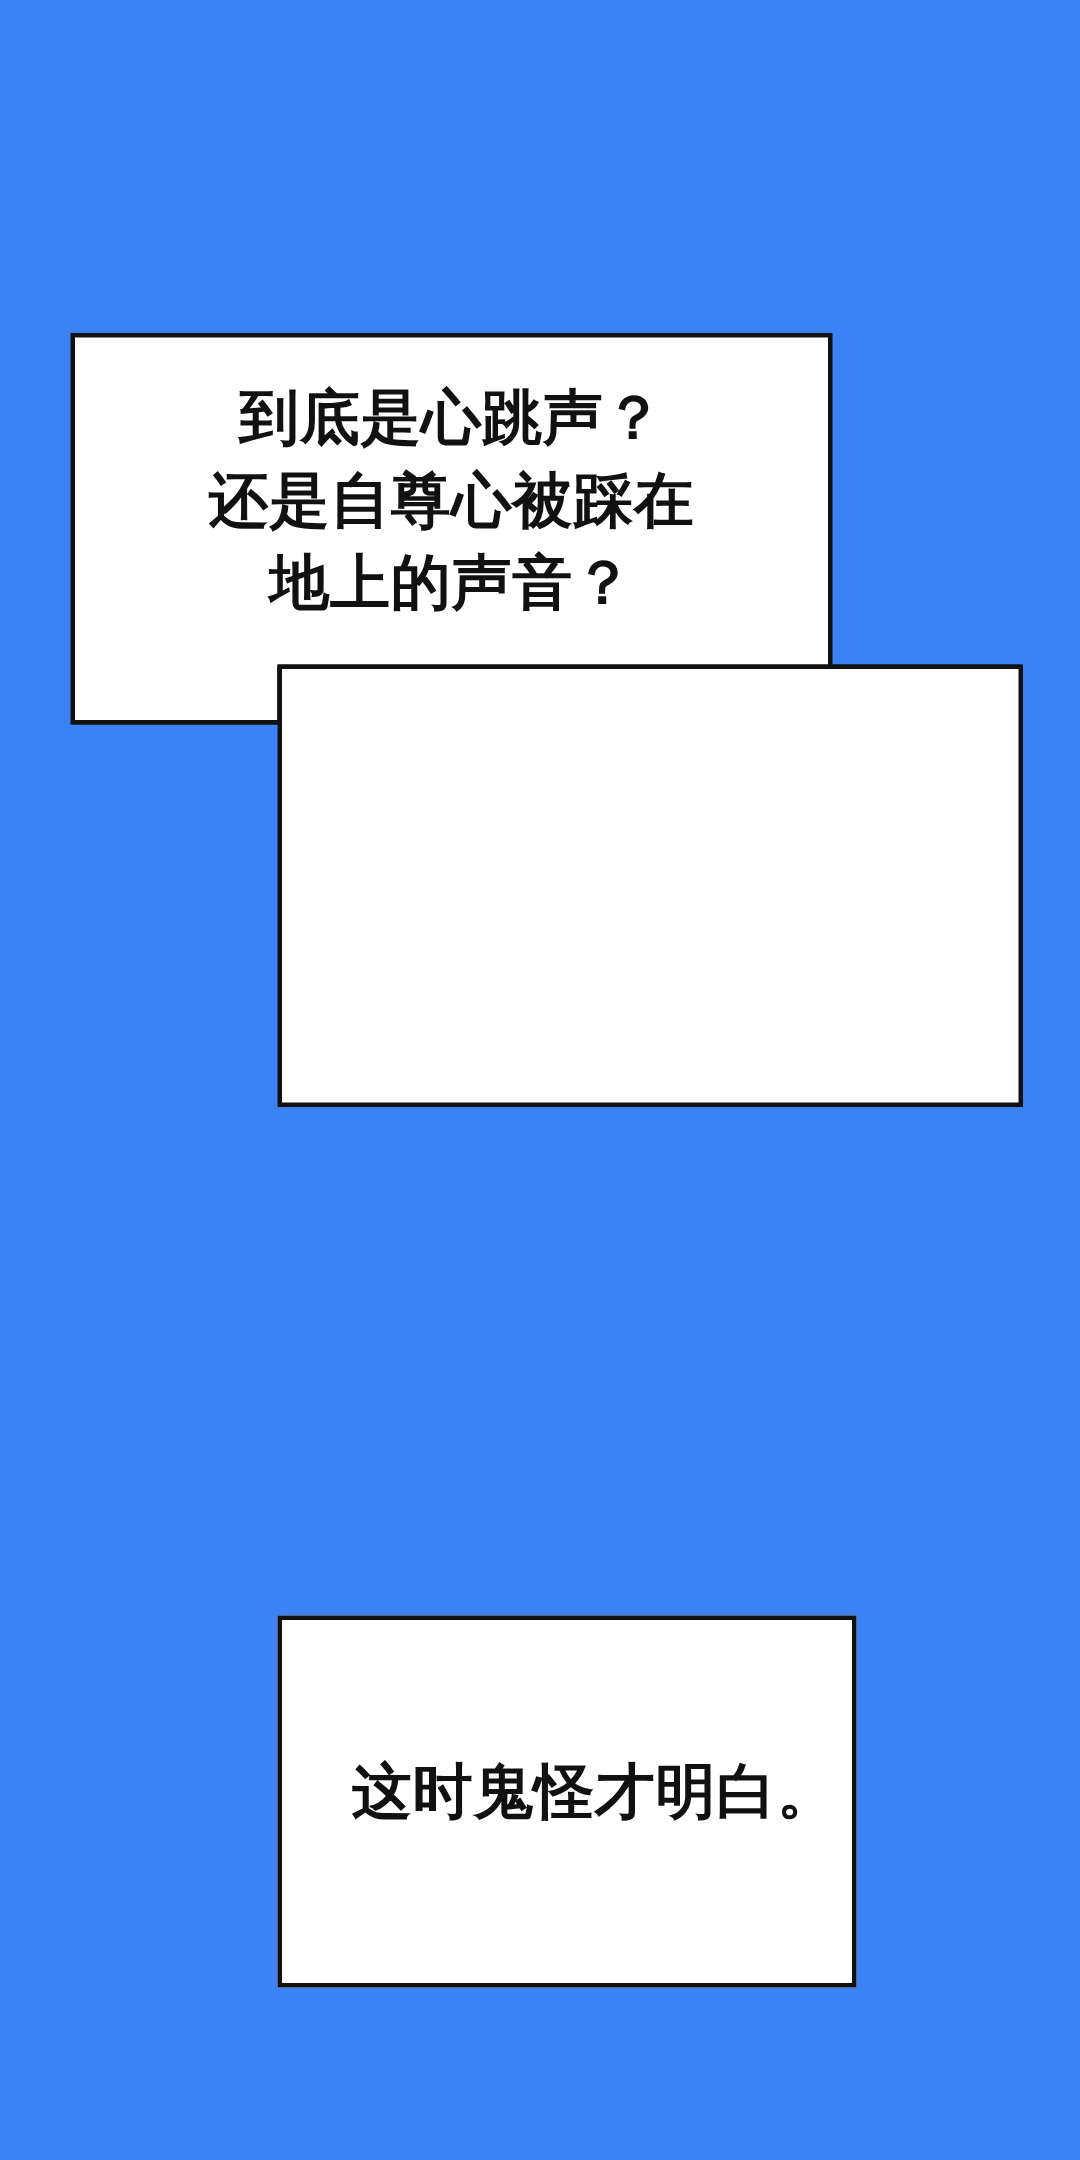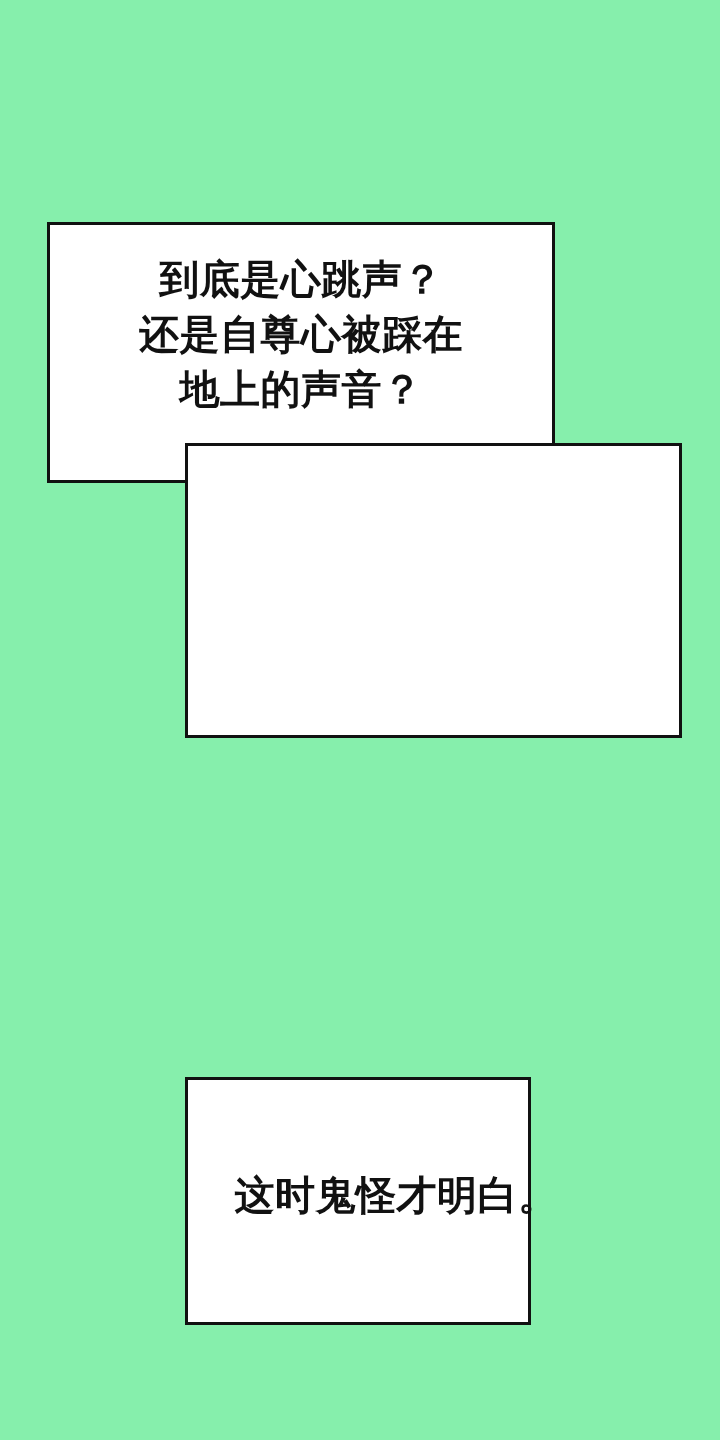--- a/index.html
+++ b/index.html
@@ -12,21 +12,21 @@
     background: #ffffff;
     font-family: "Liberation Sans", "DejaVu Sans", sans-serif;
     overflow: hidden;
     position: relative;
   }
 
   #comic-page {
     position: relative;
     width: 720px;
     height: 1440px;
-    background: #86efac;
+    background: #3b82f6;
   }
 
   
   .bubble-group {
     position: absolute;
     left: 0;
     top: 0;
     width: 720px;
     height: 800px;
     pointer-events: none;
@@ -58,21 +58,21 @@
     left: 185px;
     top: 512px;
     width: 497px;
   }
 
   
   #bubble-3 {
     position: absolute;
     left: 185px;
     top: 1077px;
-    width: 346px;
+    width: 386px;
     height: 248px;
     box-sizing: border-box;
     border: 3px solid #111111;
     background: #ffffff;
   }
   #bubble-3-text {
     position: absolute;
     left: 0;
     top: 88px;
     width: 417px;

